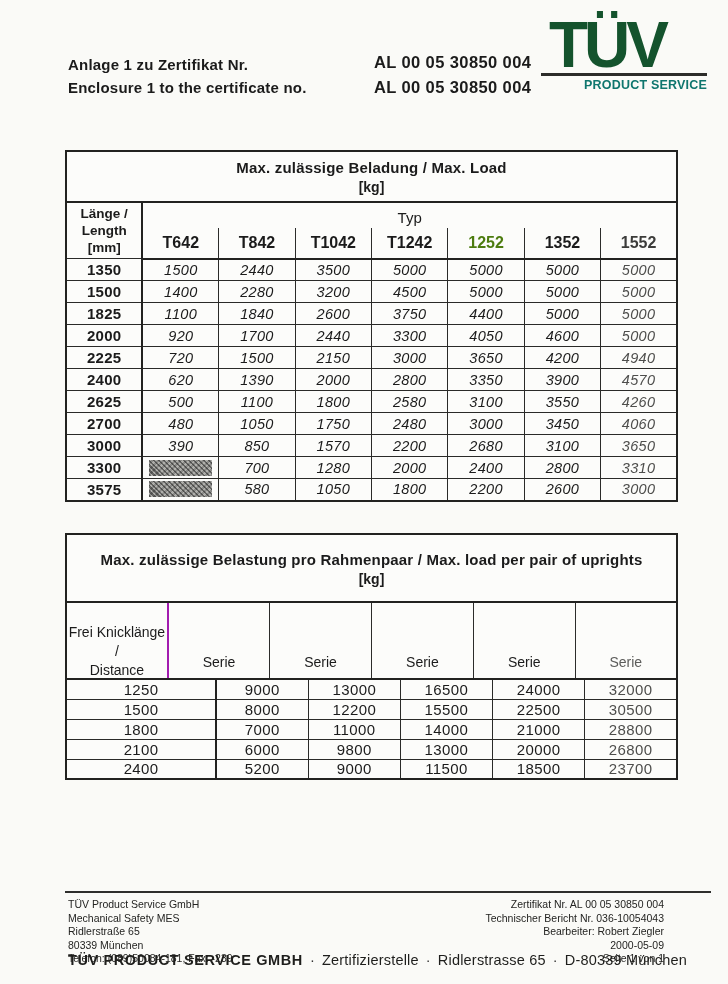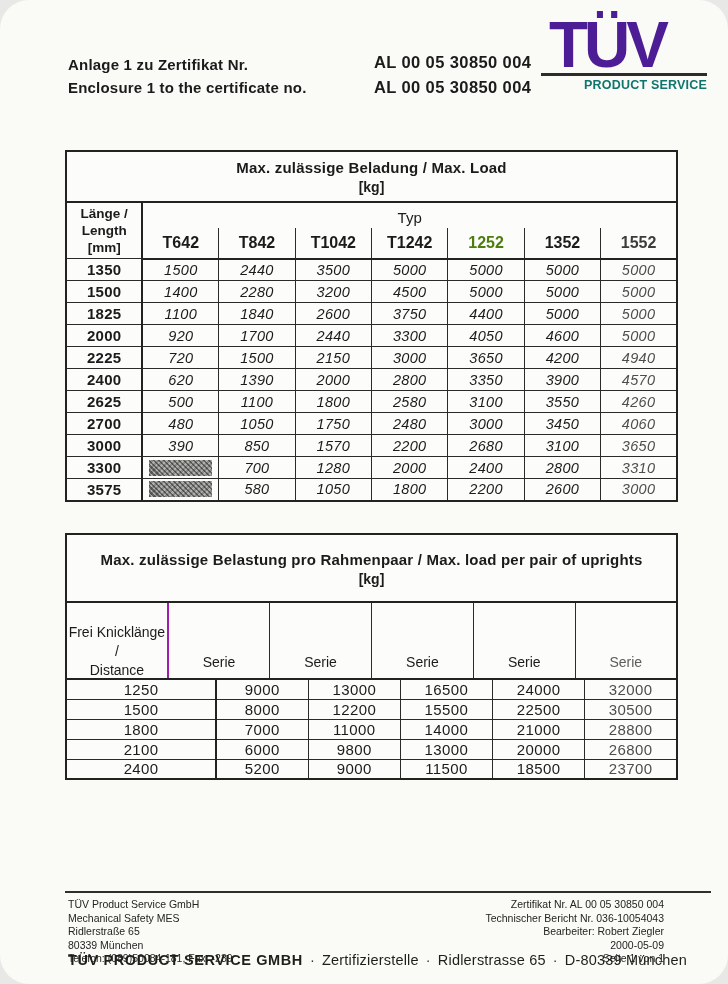--- a/index.html
+++ b/index.html
@@ -5,30 +5,29 @@
   * { margin:0; padding:0; box-sizing:border-box; }
   html,body { background:#e8e8e6; }
   .page {
     position:relative;
     width:728px; height:984px;
     margin:0 auto;
     background:#fafaf7;
     font-family:"Liberation Sans", sans-serif;
     color:#1b1b1b;
     overflow:hidden;
-    border-radius:29px;
   }
 
   
   .hdr-left { position:absolute; left:68px; top:53px; font-size:15px; font-weight:700; line-height:23px; letter-spacing:0.2px; }
   .hdr-cert { position:absolute; left:374px; top:50px; font-size:16.5px; font-weight:700; line-height:25px; letter-spacing:0.4px; }
   .logo { position:absolute; left:541px; top:14px; width:166px; }
   .logo-tuv {
     font-size:64px; font-weight:900; letter-spacing:-4px; line-height:0.98;
-    transform:scaleY(1.02); color:#4c1d95; text-align:left; padding-left:8px;
+    transform:scaleY(1.02); color:#14532d; text-align:left; padding-left:8px;
   }
   .logo-rule { height:3px; background:#2c2c2a; margin-top:-4px; }
   .logo-sub { font-size:12.5px; font-weight:700; letter-spacing:0.2px; text-align:right; margin-top:2px; color:#0f766e; }
 
   
   table { border-collapse:collapse; table-layout:fixed; background:#fcfcfa; }
   .doc-table { position:absolute; left:65px; width:613px; }
   .outer { border:2.5px solid #222220; }
   th, td { text-align:center; vertical-align:middle; }
 

